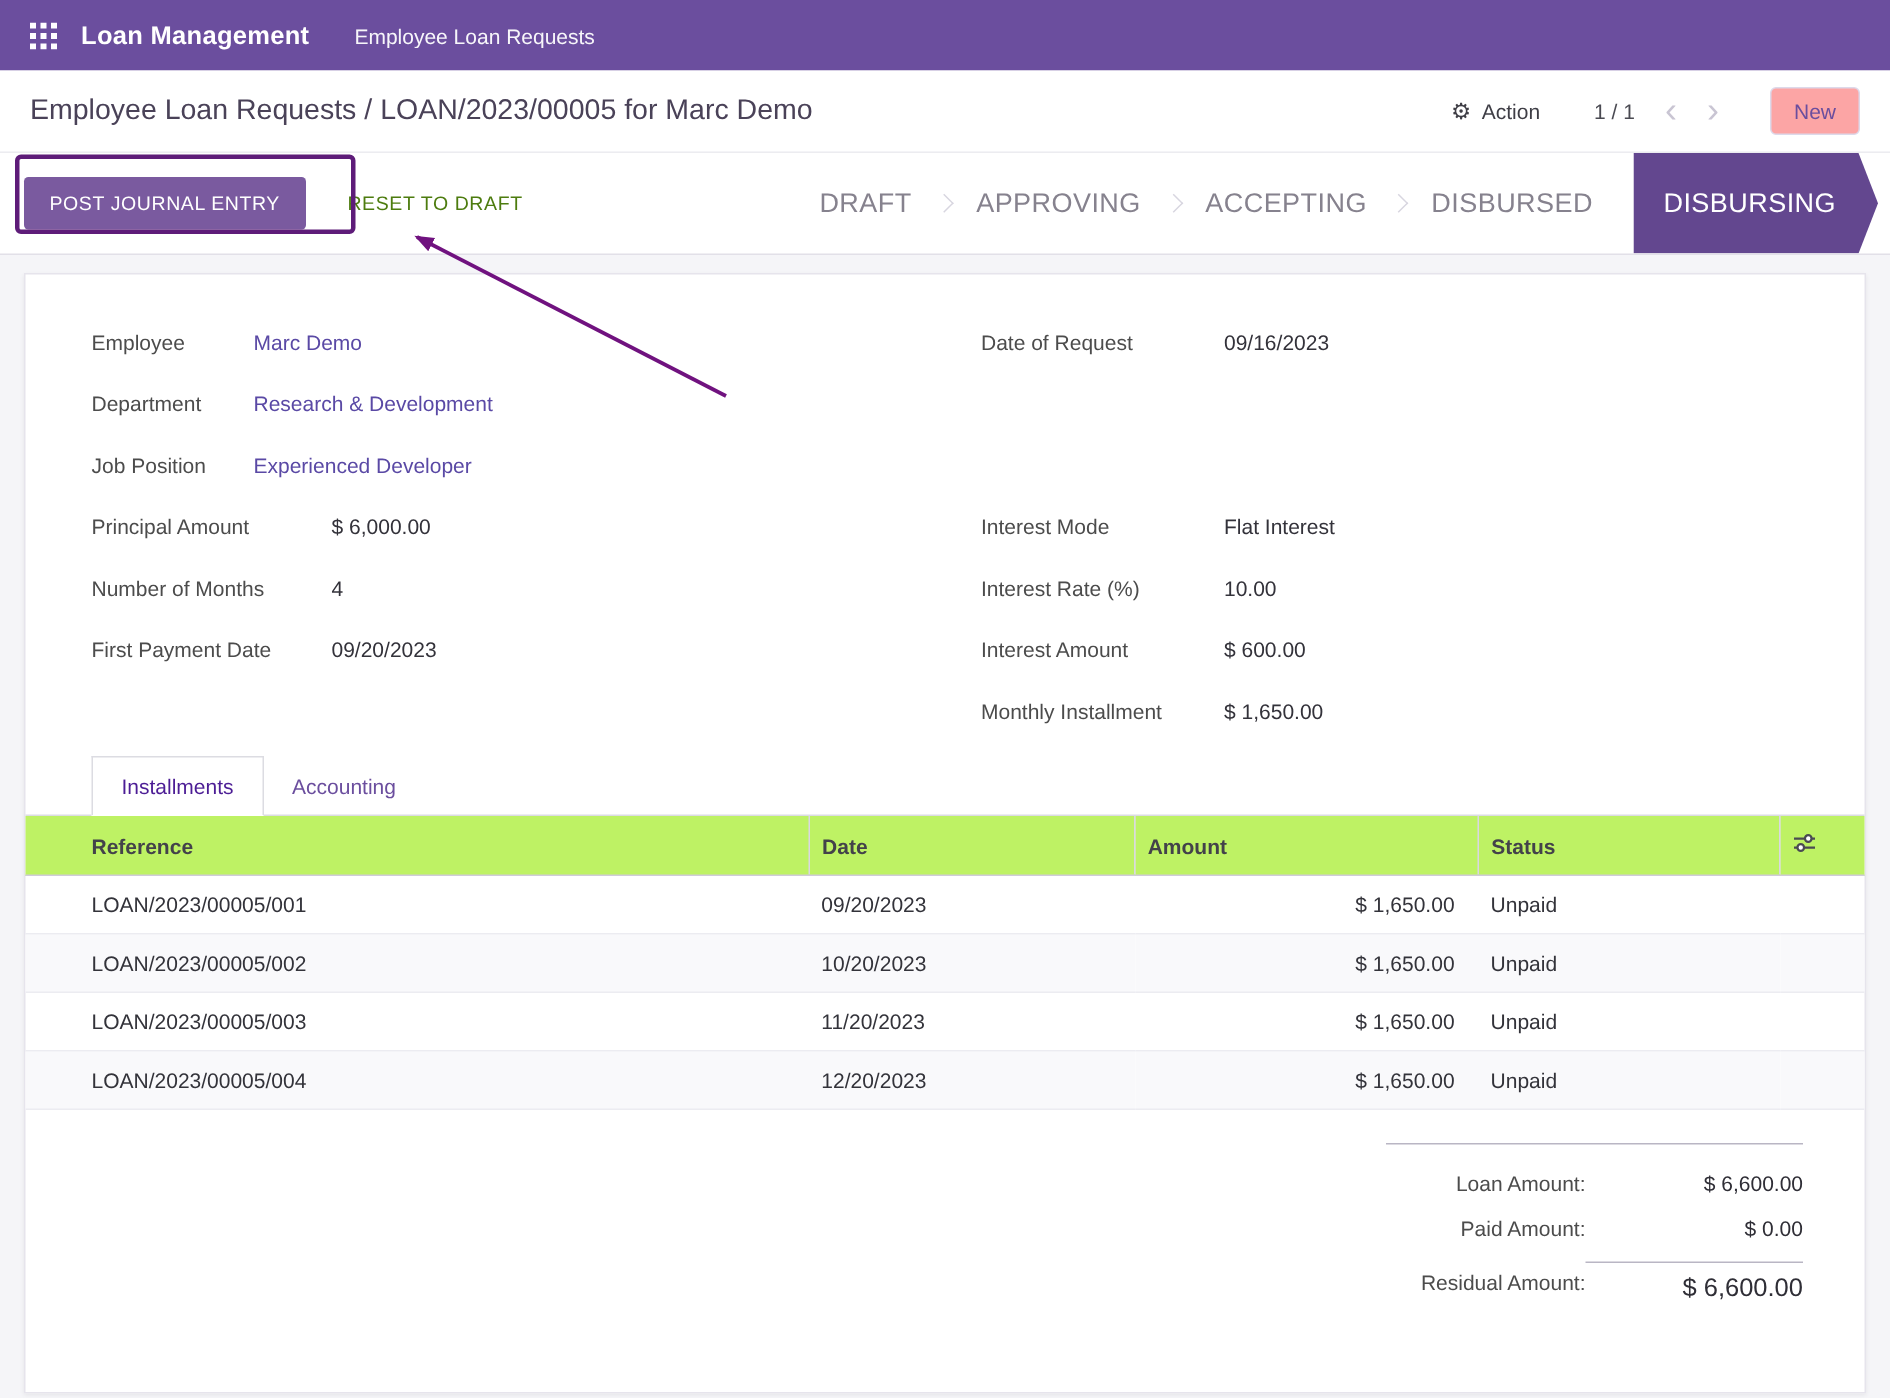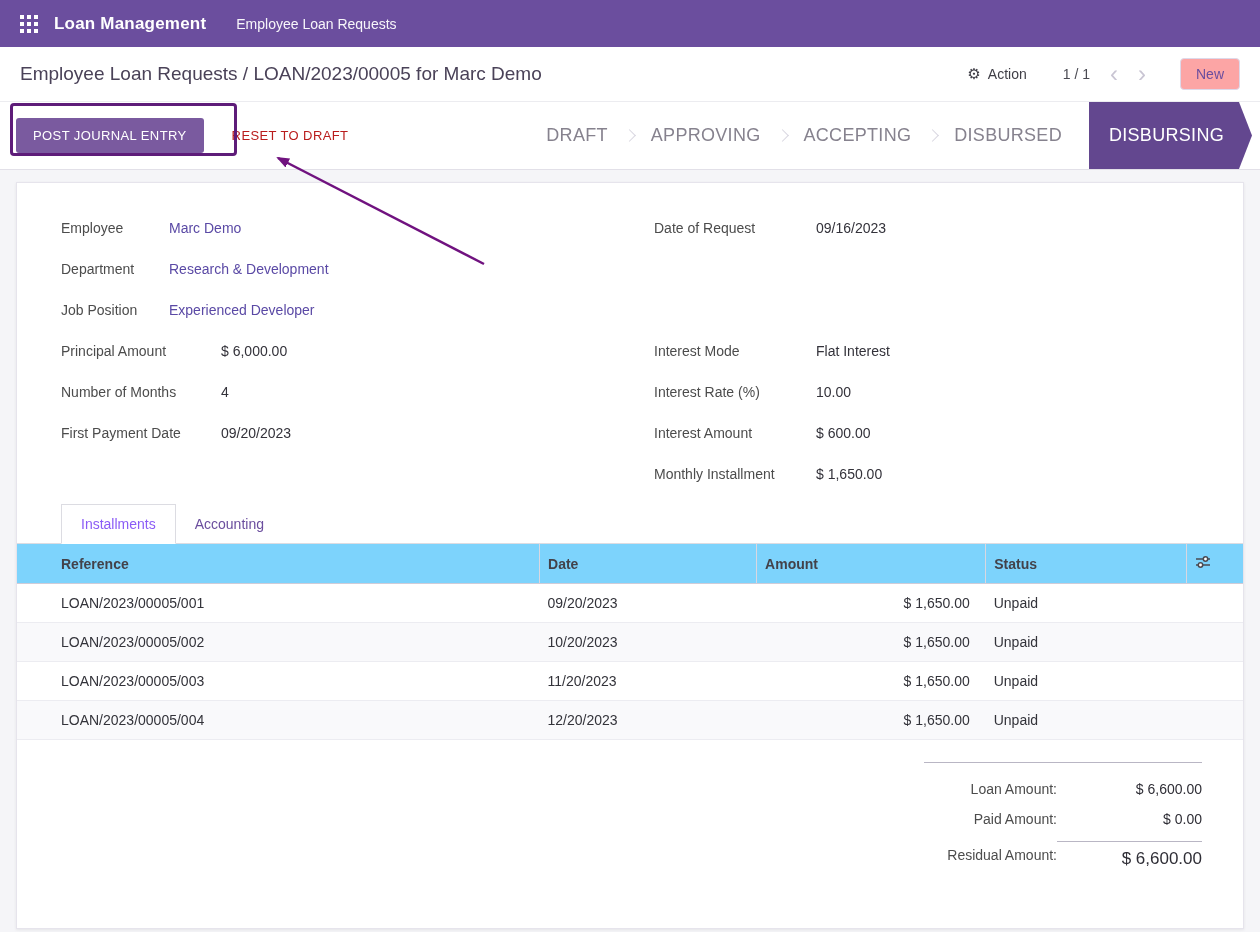--- a/index.html
+++ b/index.html
@@ -69,21 +69,21 @@
     font-size:13px;
     letter-spacing:.4px;
     padding: 10px 17px;
     border-radius:3px;
     cursor:pointer;
     font-family:inherit;
   }
   .btn-link {
     background:none;
     border:none;
-    color:#b91c1c;
+    color:#4d7c0f;
     font-size:13px;
     letter-spacing:.4px;
     margin-left:28px;
     cursor:pointer;
     font-family:inherit;
   }
   .steps { margin-left:auto; display:flex; align-items:center; height:100%; padding-right:8px; }
   .step {
     font-size:18px;
     letter-spacing:.3px;
@@ -138,31 +138,31 @@
     border-bottom:1px solid #dcdce2;
     padding-left: 44px;
   }
   .tab {
     padding: 11px 19px;
     font-size:14px;
     color:#6b4e9e;
     cursor:pointer;
   }
   .tab.active {
-    color:#8b5cf6;
+    color:#4c1d95;
     background:#fff;
     border:1px solid #dcdce2;
     border-bottom:1px solid #fff;
     margin-bottom:-1px;
   }
 
   
   table.list { width:100%; border-collapse:collapse; font-size:14px; }
   table.list thead th {
-    background:#7dd3fc;
+    background:#bef264;
     text-align:left;
     font-weight:700;
     color:#43424a;
     padding: 10px 8px;
     border-bottom:1px solid #cfccd8;
   }
   table.list thead th + th { border-left:1px solid #d9d7e1; }
   th.col-ref, td.cell-ref { padding-left: 44px !important; }
   th.col-ref { width: 520px; }
   th.col-date { width: 216px; }

